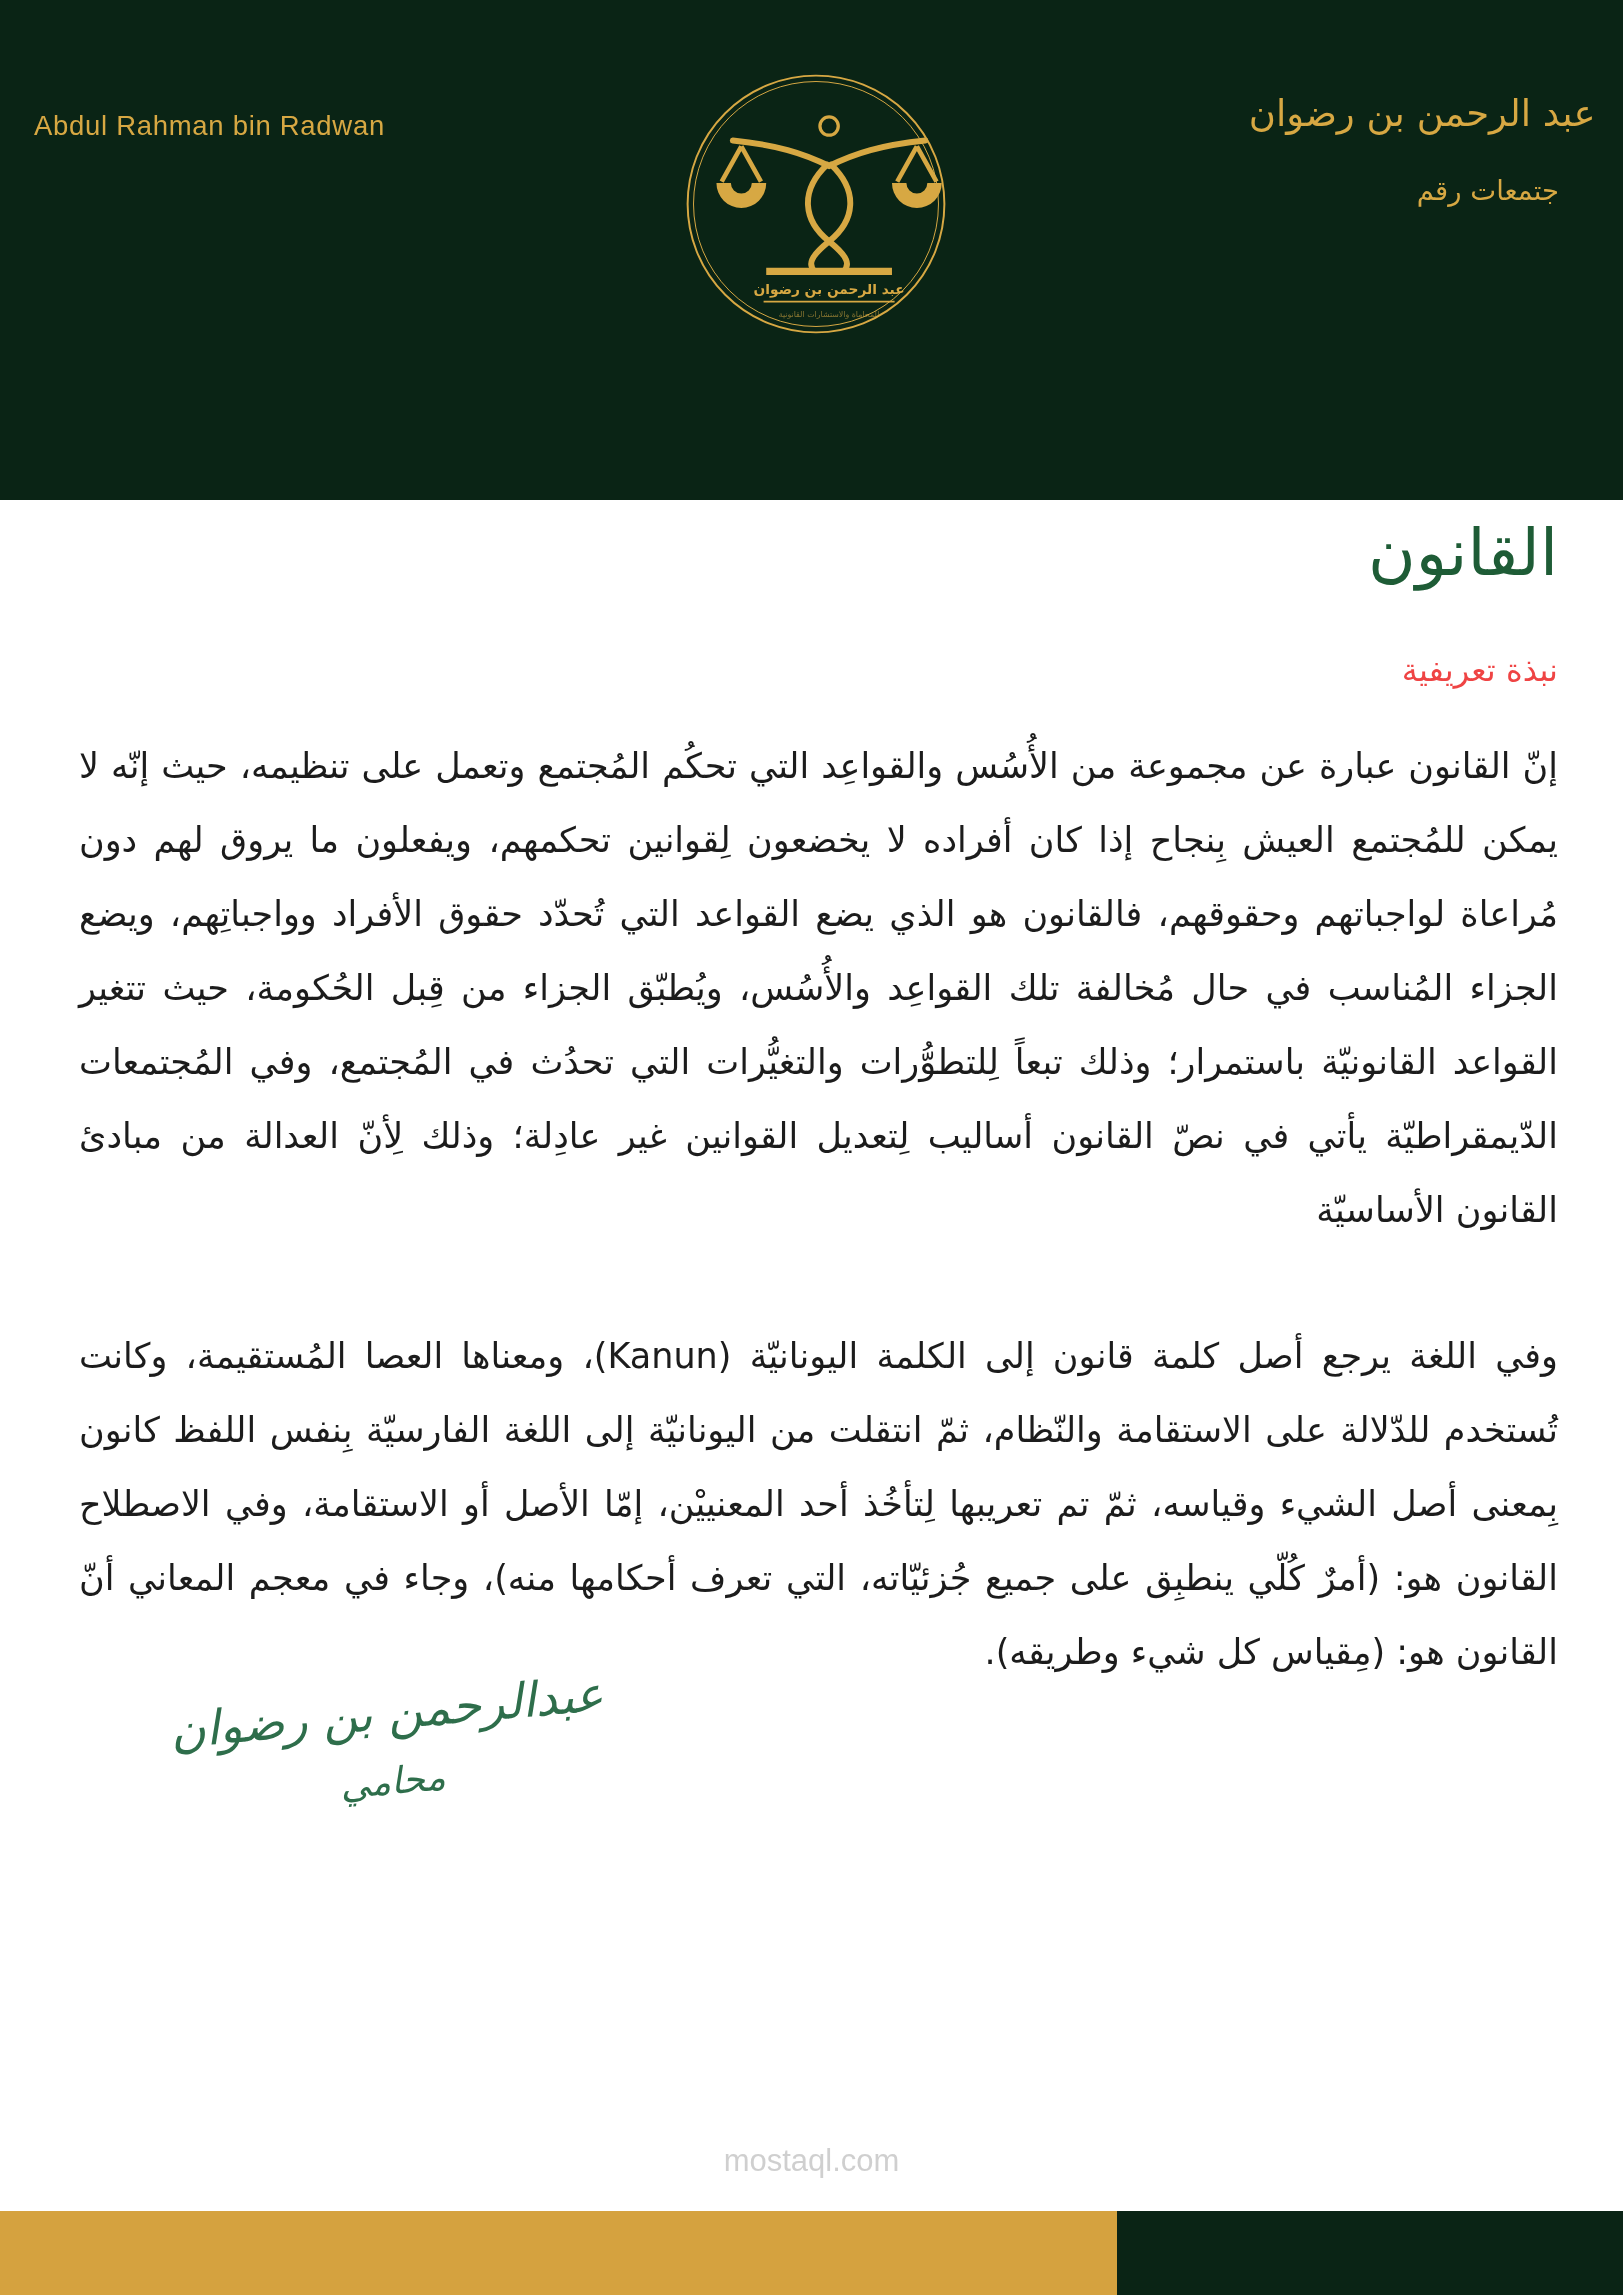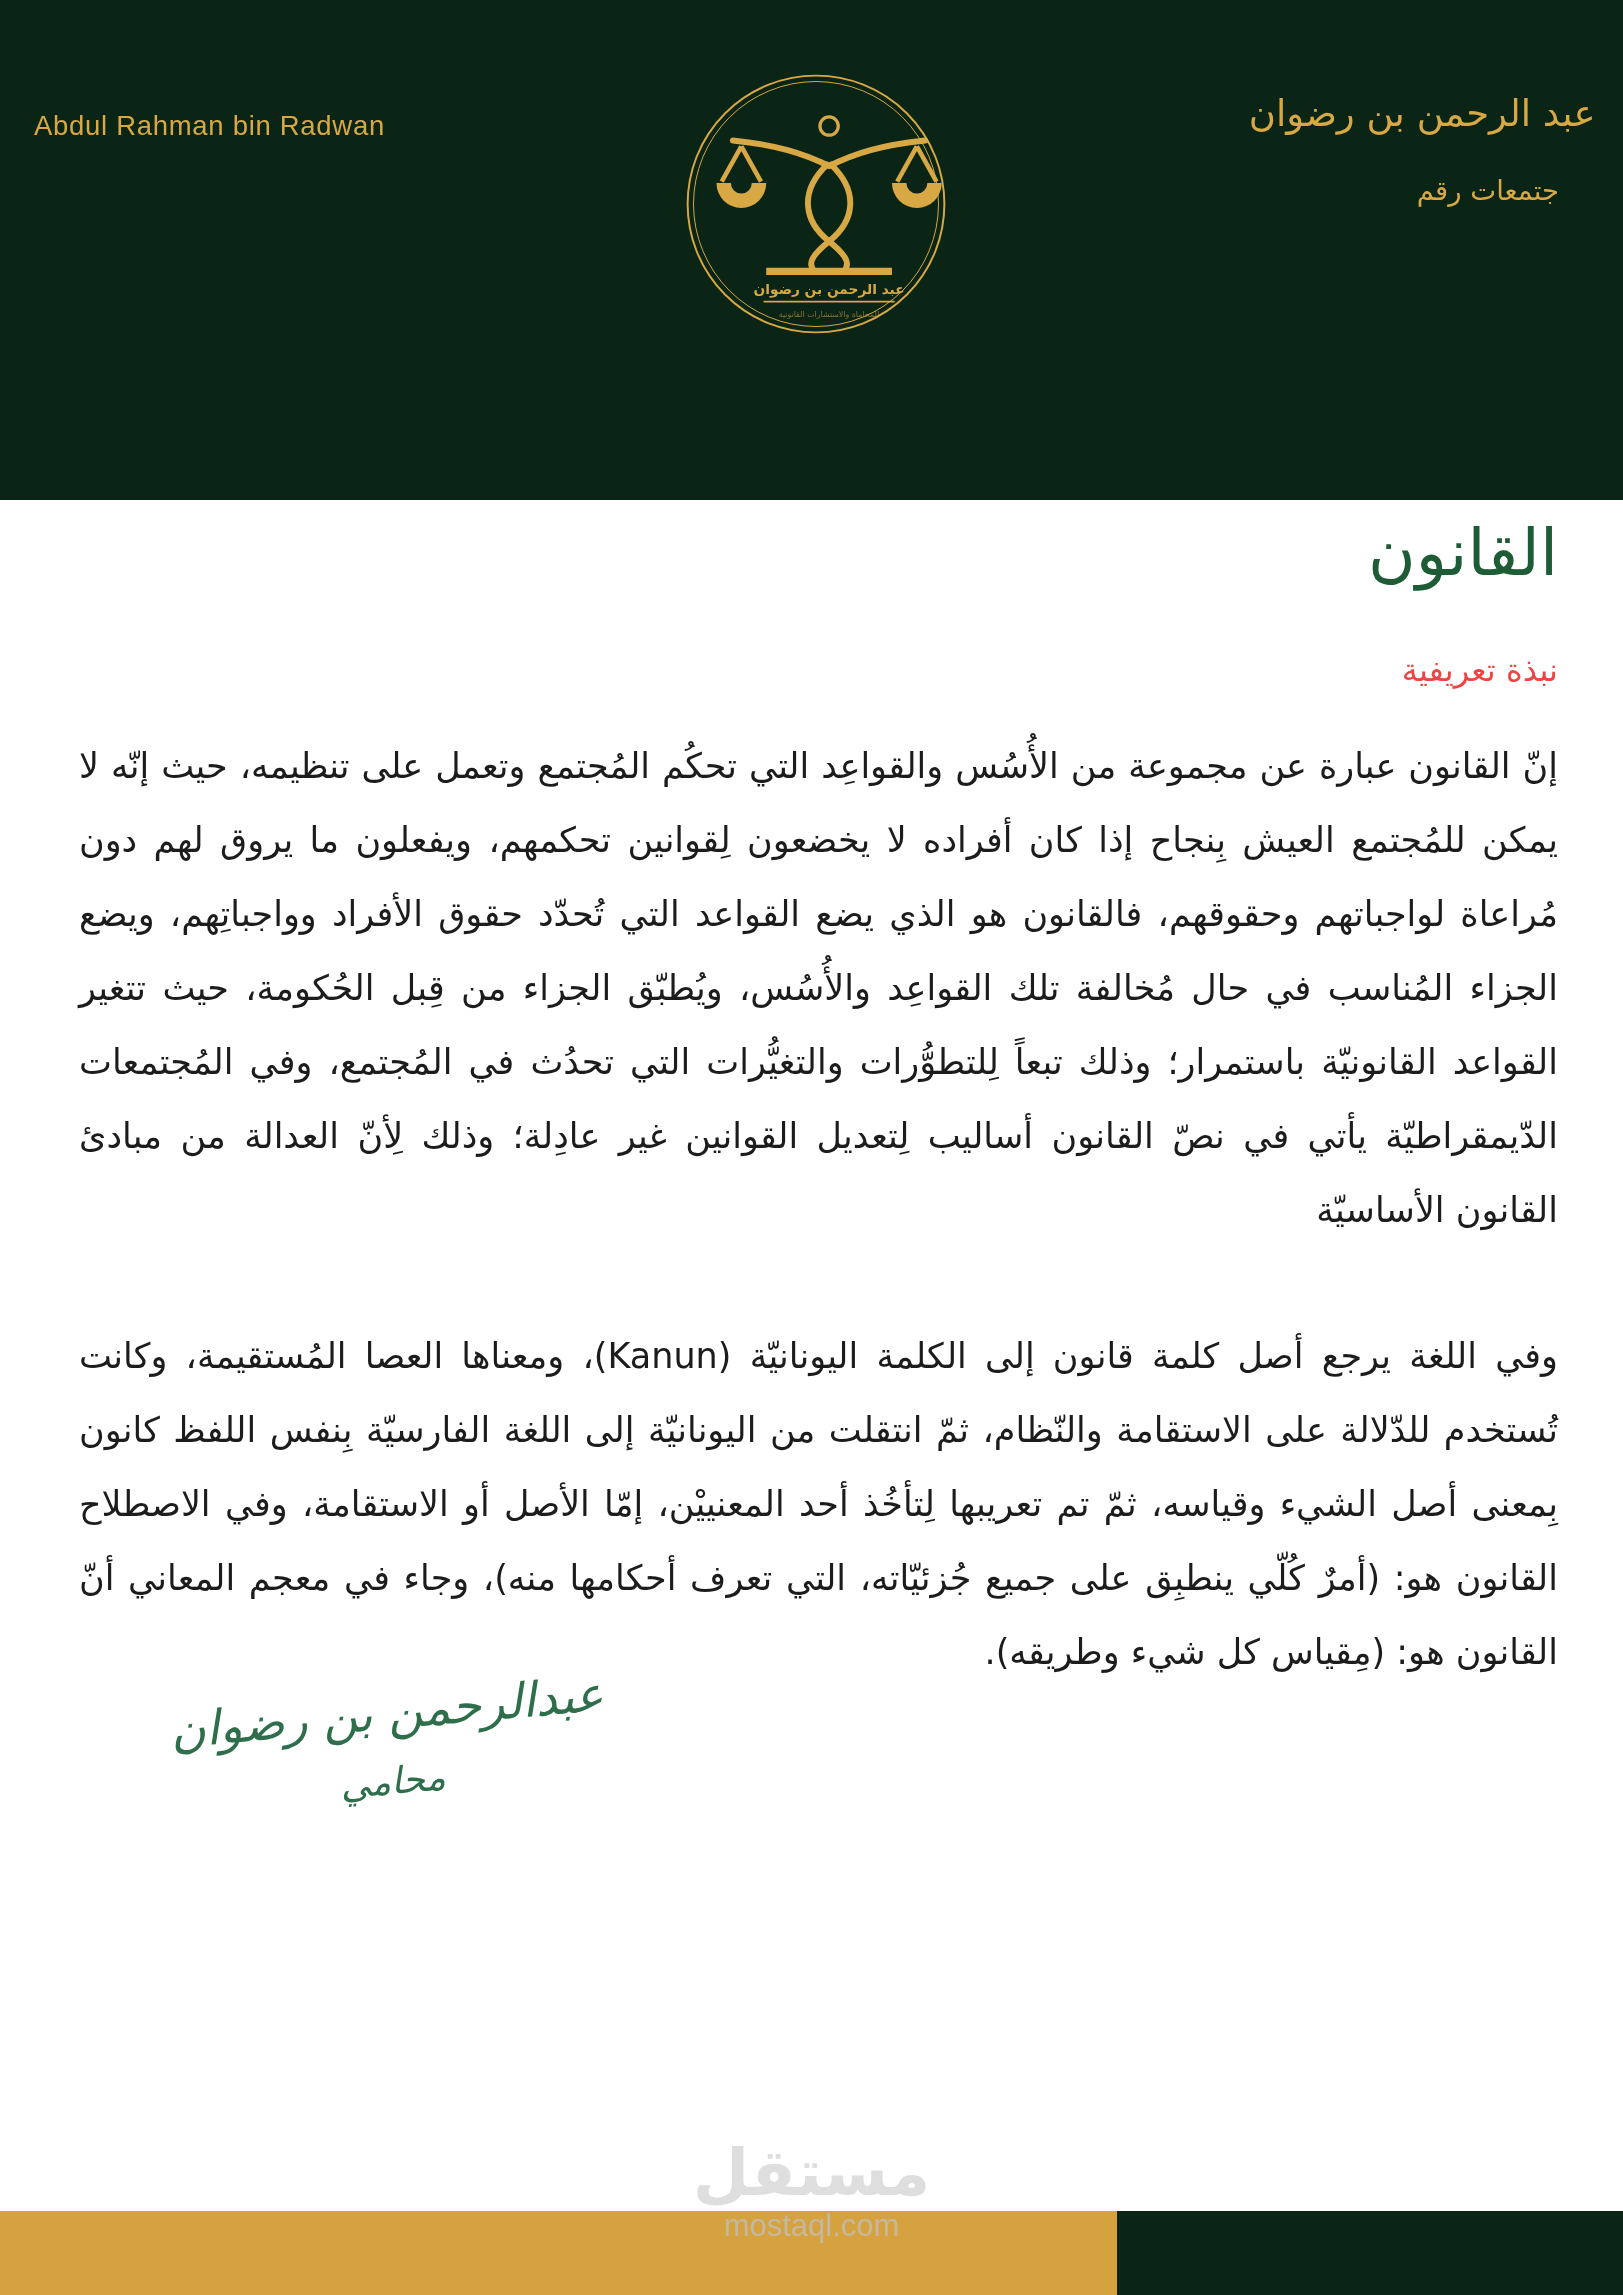--- a/index.html
+++ b/index.html
@@ -94,21 +94,20 @@
     <p>إنّ القانون عبارة عن مجموعة من الأُسُس والقواعِد التي تحكُم المُجتمع وتعمل على تنظيمه، حيث إنّه لا يمكن للمُجتمع العيش بِنجاح إذا كان أفراده لا يخضعون لِقوانين تحكمهم، ويفعلون ما يروق لهم دون مُراعاة لواجباتهم وحقوقهم، فالقانون هو الذي يضع القواعد التي تُحدّد حقوق الأفراد وواجباتِهم، ويضع الجزاء المُناسب في حال مُخالفة تلك القواعِد والأُسُس، ويُطبّق الجزاء من قِبل الحُكومة، حيث تتغير القواعد القانونيّة باستمرار؛ وذلك تبعاً لِلتطوُّرات والتغيُّرات التي تحدُث في المُجتمع، وفي المُجتمعات الدّيمقراطيّة يأتي في نصّ القانون أساليب لِتعديل القوانين غير عادِلة؛ وذلك لِأنّ العدالة من مبادئ القانون الأساسيّة</p>
     <p>وفي اللغة يرجع أصل كلمة قانون إلى الكلمة اليونانيّة (Kanun)، ومعناها العصا المُستقيمة، وكانت تُستخدم للدّلالة على الاستقامة والنّظام، ثمّ انتقلت من اليونانيّة إلى اللغة الفارسيّة بِنفس اللفظ كانون بِمعنى أصل الشيء وقياسه، ثمّ تم تعريبها لِتأخُذ أحد المعنييْن، إمّا الأصل أو الاستقامة، وفي الاصطلاح القانون هو: (أمرٌ كُلّي ينطبِق على جميع جُزئيّاته، التي تعرف أحكامها منه)، وجاء في معجم المعاني أنّ القانون هو: (مِقياس كل شيء وطريقه).</p>
   </div>
 
   <div class="signature" lang="ar">
     <div class="sig-name">عبدالرحمن بن رضوان</div>
     <div class="sig-role">محامي</div>
   </div>
 
   <div class="watermark">
-    <div class="wm-logo" lang="ar">مستقل</div>
     <div class="wm-site">mostaql.com</div>
   </div>
 
   <div class="footer-gold"></div>
   <div class="footer-green"></div>
 
 </div>
 
 
 </body></html>

